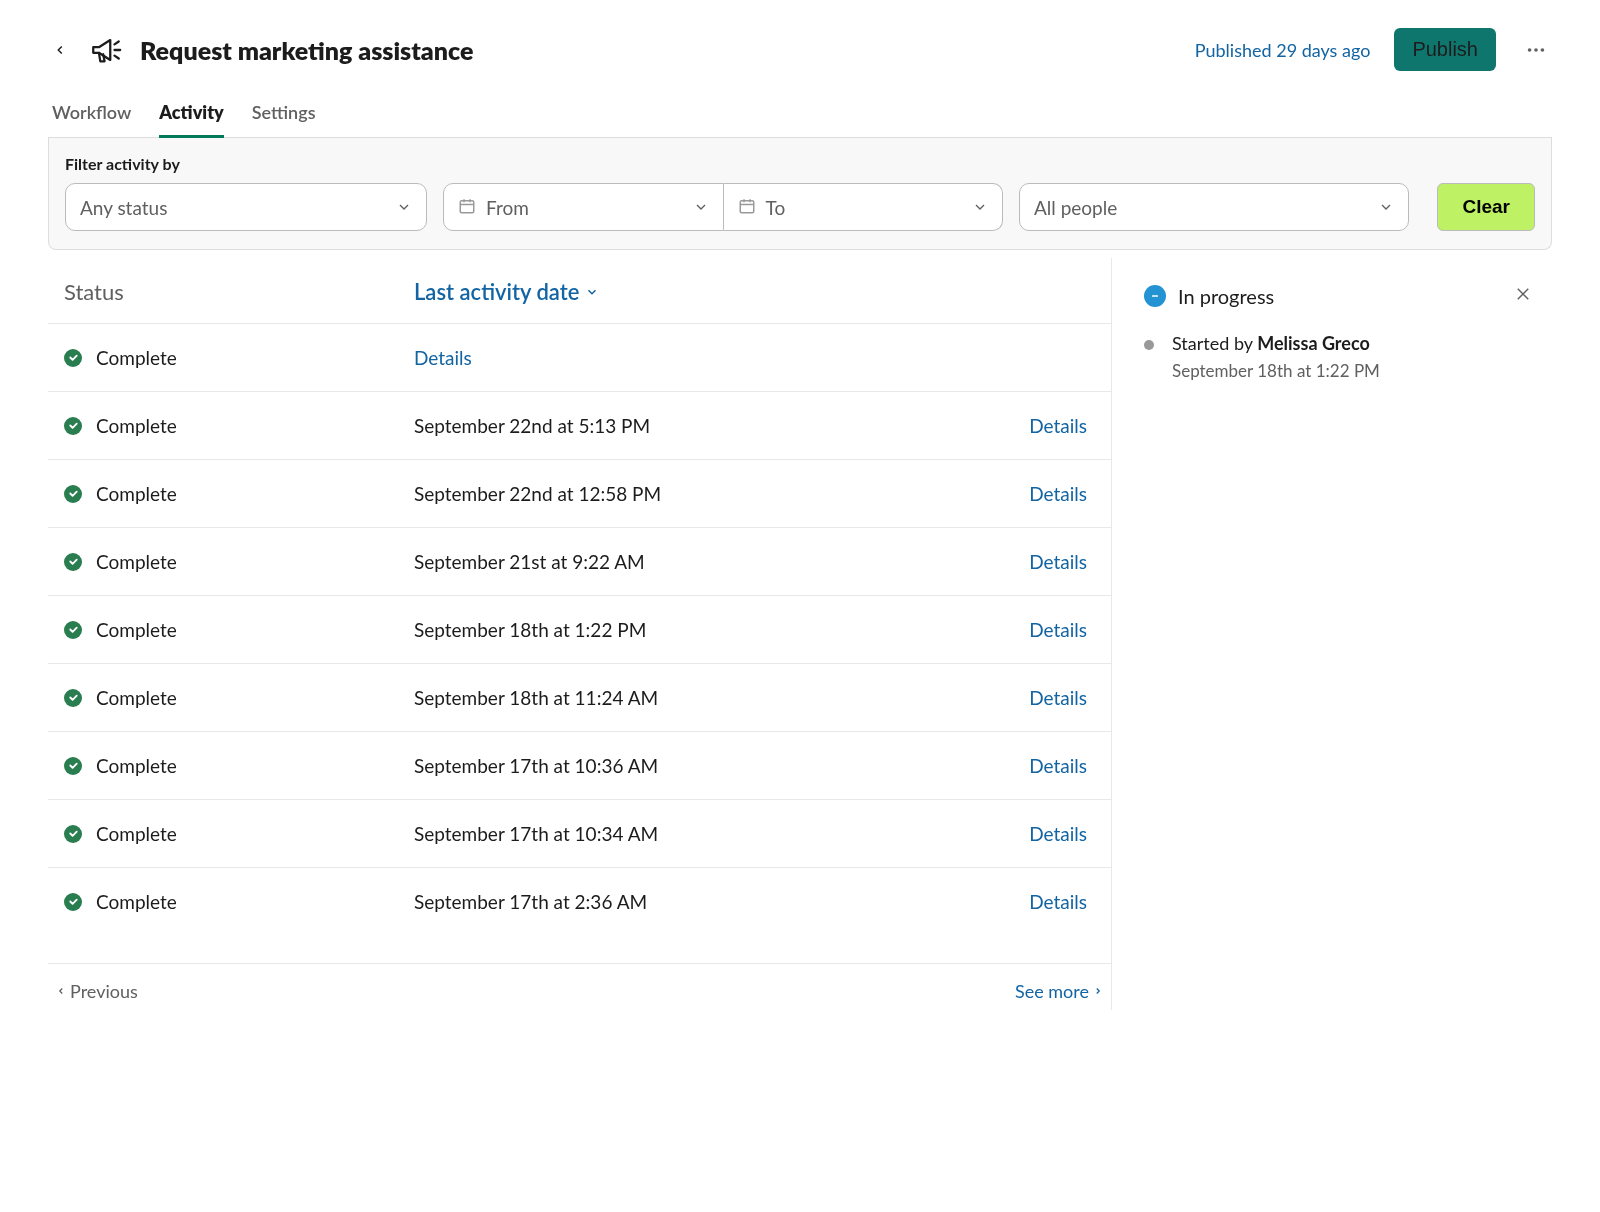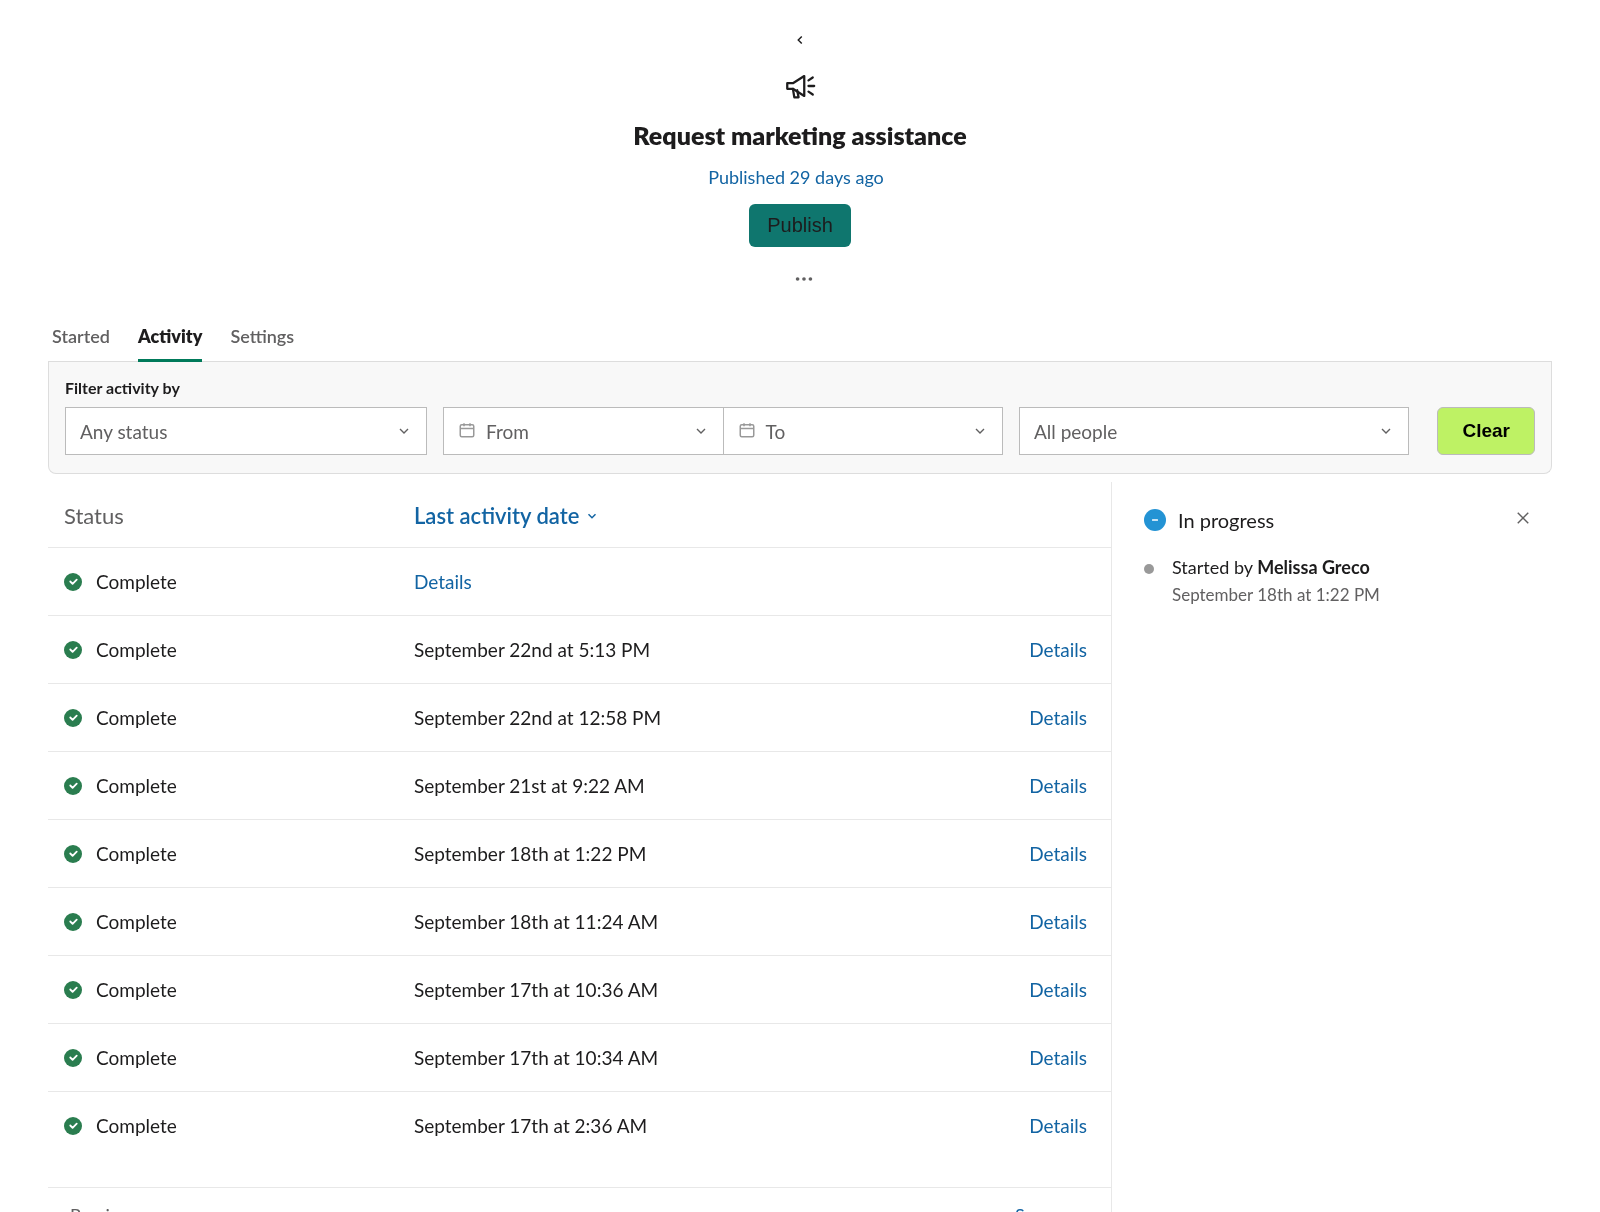--- a/index.html
+++ b/index.html
@@ -11,21 +11,20 @@
     width: 1600px;
   }
   .page { padding: 28px 48px 40px 48px; }
 
   
   .header {
     display: flex;
     align-items: center;
     gap: 16px;
     margin-bottom: 20px;
-    flex-direction: column;
   }
   .back-btn {
     width: 24px; height: 24px;
     display: flex; align-items: center; justify-content: center;
     cursor: pointer;
     color: #1d1c1d;
   }
   .megaphone {
     width: 36px; height: 36px;
     display: flex; align-items: center; justify-content: center;
@@ -94,21 +93,21 @@
     margin-bottom: 10px;
   }
   .filter-row {
     display: flex;
     gap: 16px;
     align-items: stretch;
   }
   .select-box {
     background: #fff;
     border: 1px solid #bbb;
-    border-radius: 0;
+    border-radius: 10px;
     height: 48px;
     display: flex;
     align-items: center;
     padding: 0 14px;
     color: #616061;
     font-size: 19px;
     cursor: pointer;
     position: relative;
   }
   .select-box .chevron {
@@ -284,21 +283,21 @@
     <div class="more-btn">
       <svg width="22" height="22" viewBox="0 0 24 24" fill="currentColor">
           <circle cx="5" cy="12" r="2"></circle>
           <circle cx="12" cy="12" r="2"></circle>
           <circle cx="19" cy="12" r="2"></circle>
         </svg>
     </div>
   </div>
 
   <div class="tabs">
-    <div class="tab">Started</div>
+    <div class="tab">Workflow</div>
     <div class="tab active">Activity</div>
     <div class="tab">Settings</div>
   </div>
 
   <div class="filter-bar">
     <div class="filter-label">Filter activity by</div>
     <div class="filter-row">
       <div class="select-box status-select">
         <span>Any status</span>
         <span class="chevron">

